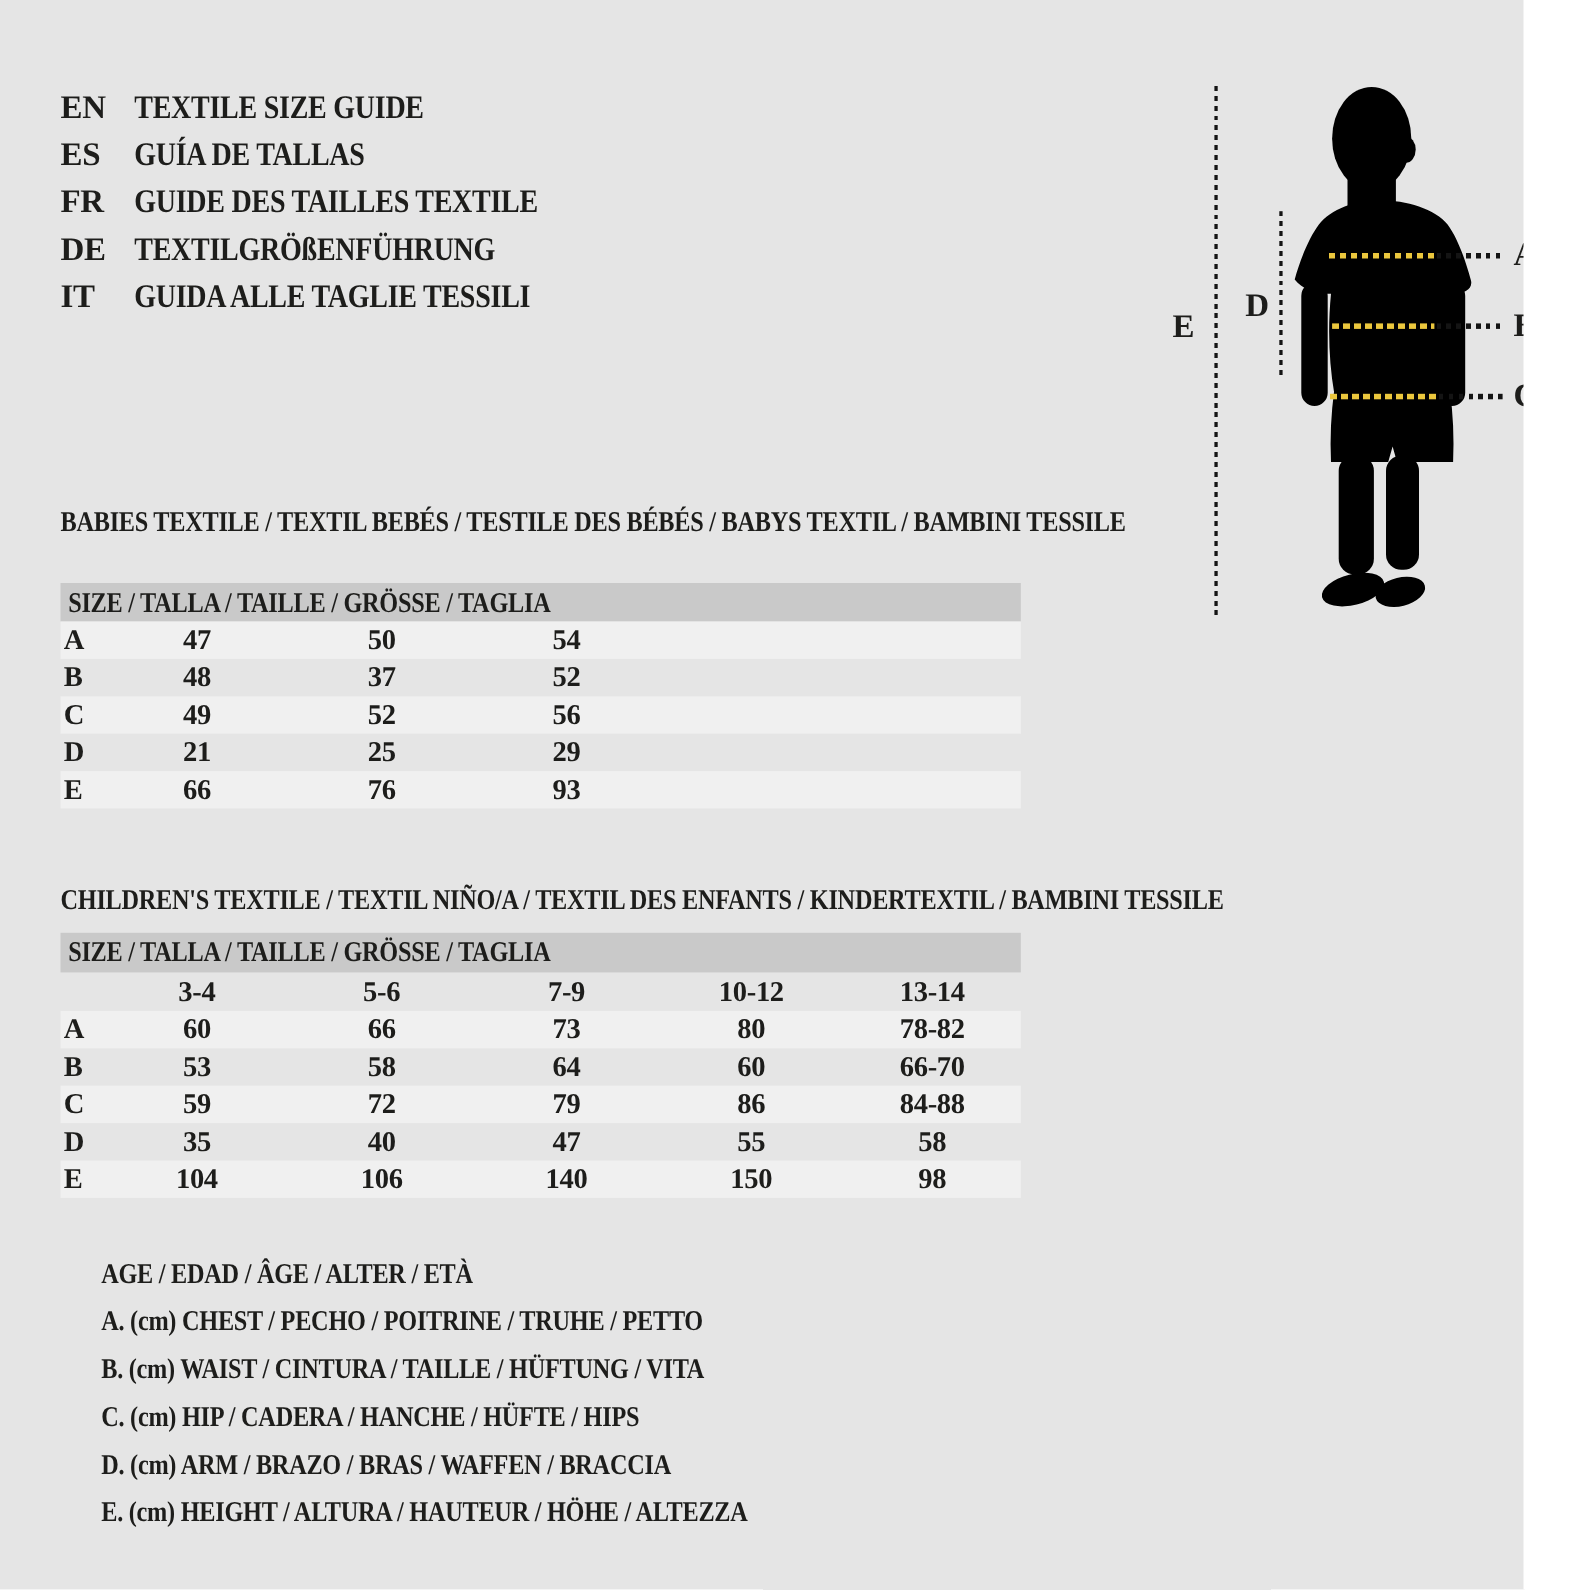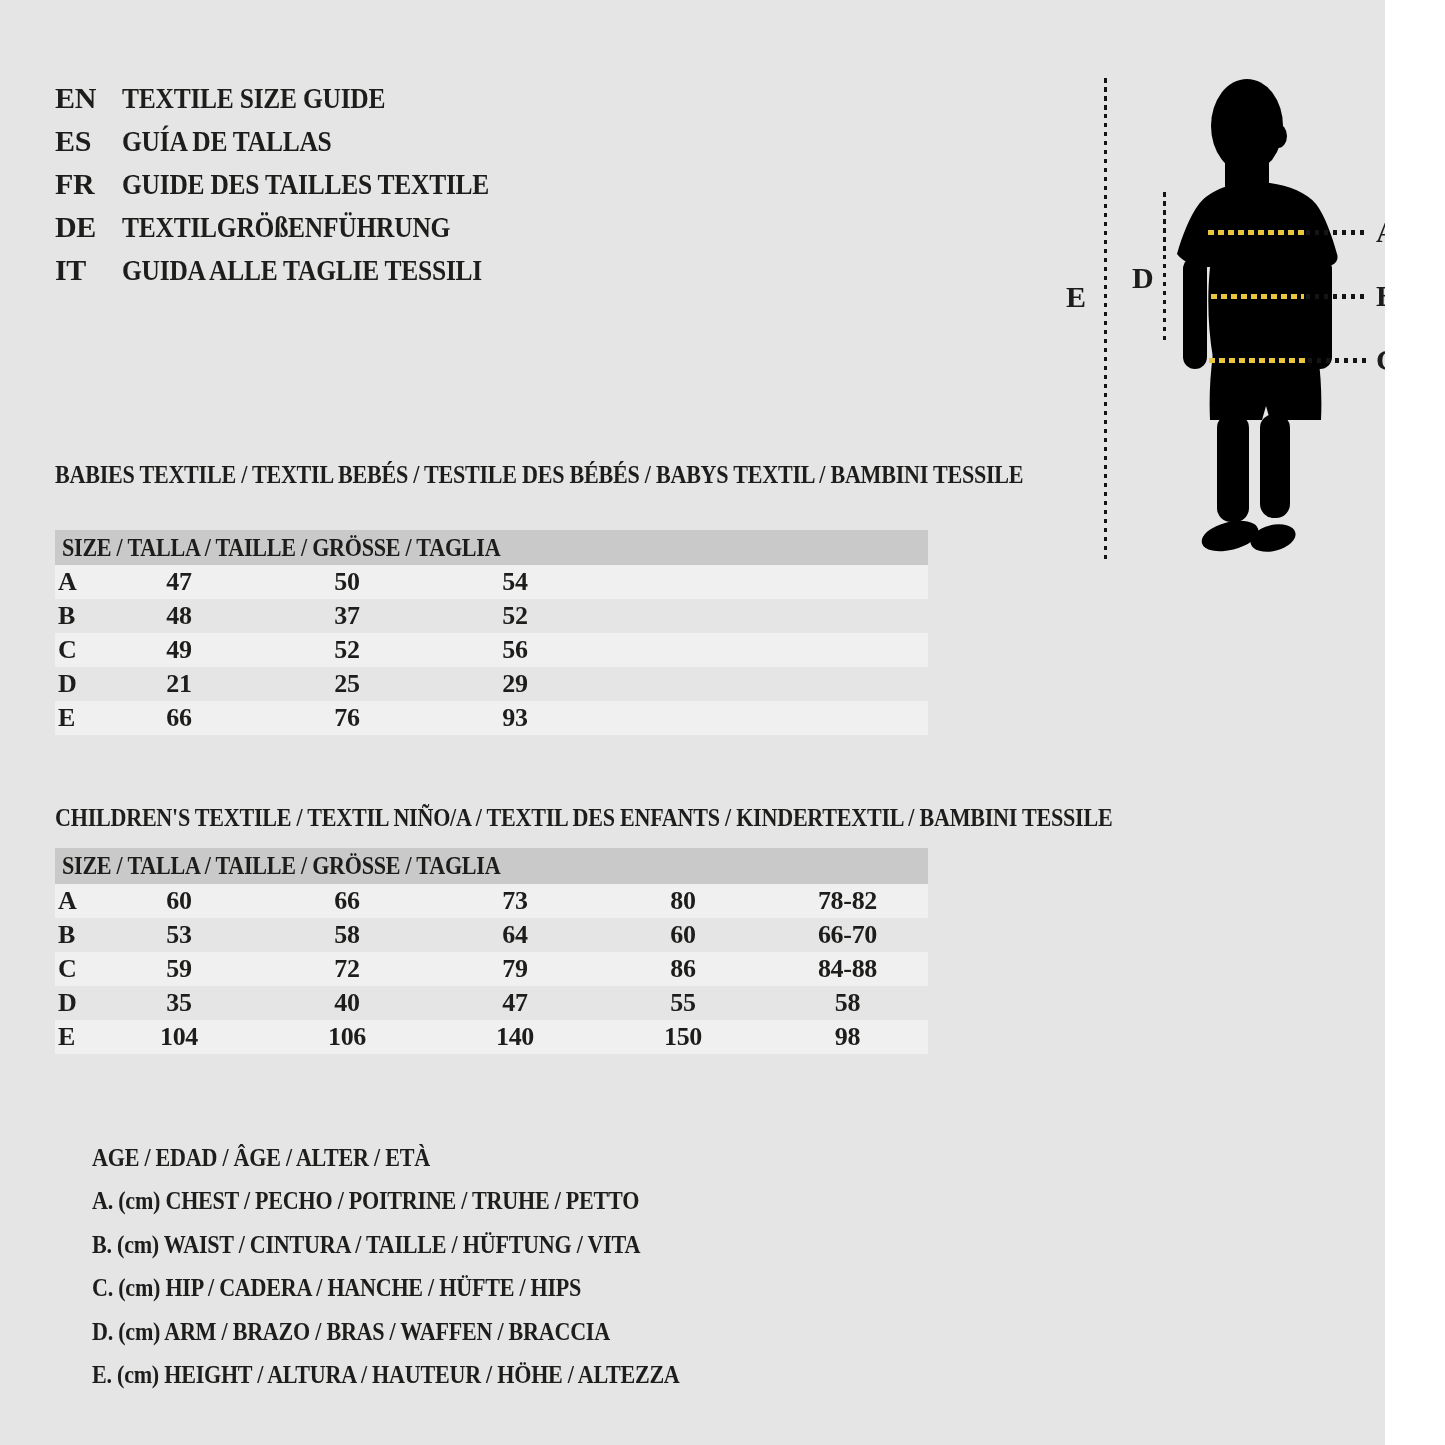--- a/index.html
+++ b/index.html
@@ -130,20 +130,28 @@
   </div>
 
   <div class="section-heading" style="top:803px;">
     <span class="cond">CHILDREN'S TEXTILE / TEXTIL NIÑO/A / TEXTIL DES ENFANTS / KINDERTEXTIL / BAMBINI TESSILE</span>
   </div>
 
   <div class="sizetable" style="top:848px;">
     <div class="band" style="height:36px;">
       <span class="cond">SIZE / TALLA / TAILLE / GRÖSSE / TAGLIA</span>
     </div>
+    <div class="trow" style="height:35px;">
+      <div class="lcol"></div>
+      <div class="dcol">3-4</div>
+      <div class="dcol">5-6</div>
+      <div class="dcol">7-9</div>
+      <div class="dcol">10-12</div>
+      <div class="dcol" style="width:161px;">13-14</div>
+    </div>
     <div class="trow stripe">
       <div class="lcol">A</div>
       <div class="dcol">60</div>
       <div class="dcol">66</div>
       <div class="dcol">73</div>
       <div class="dcol">80</div>
       <div class="dcol" style="width:161px;">78-82</div>
     </div>
     <div class="trow">
       <div class="lcol">B</div>

